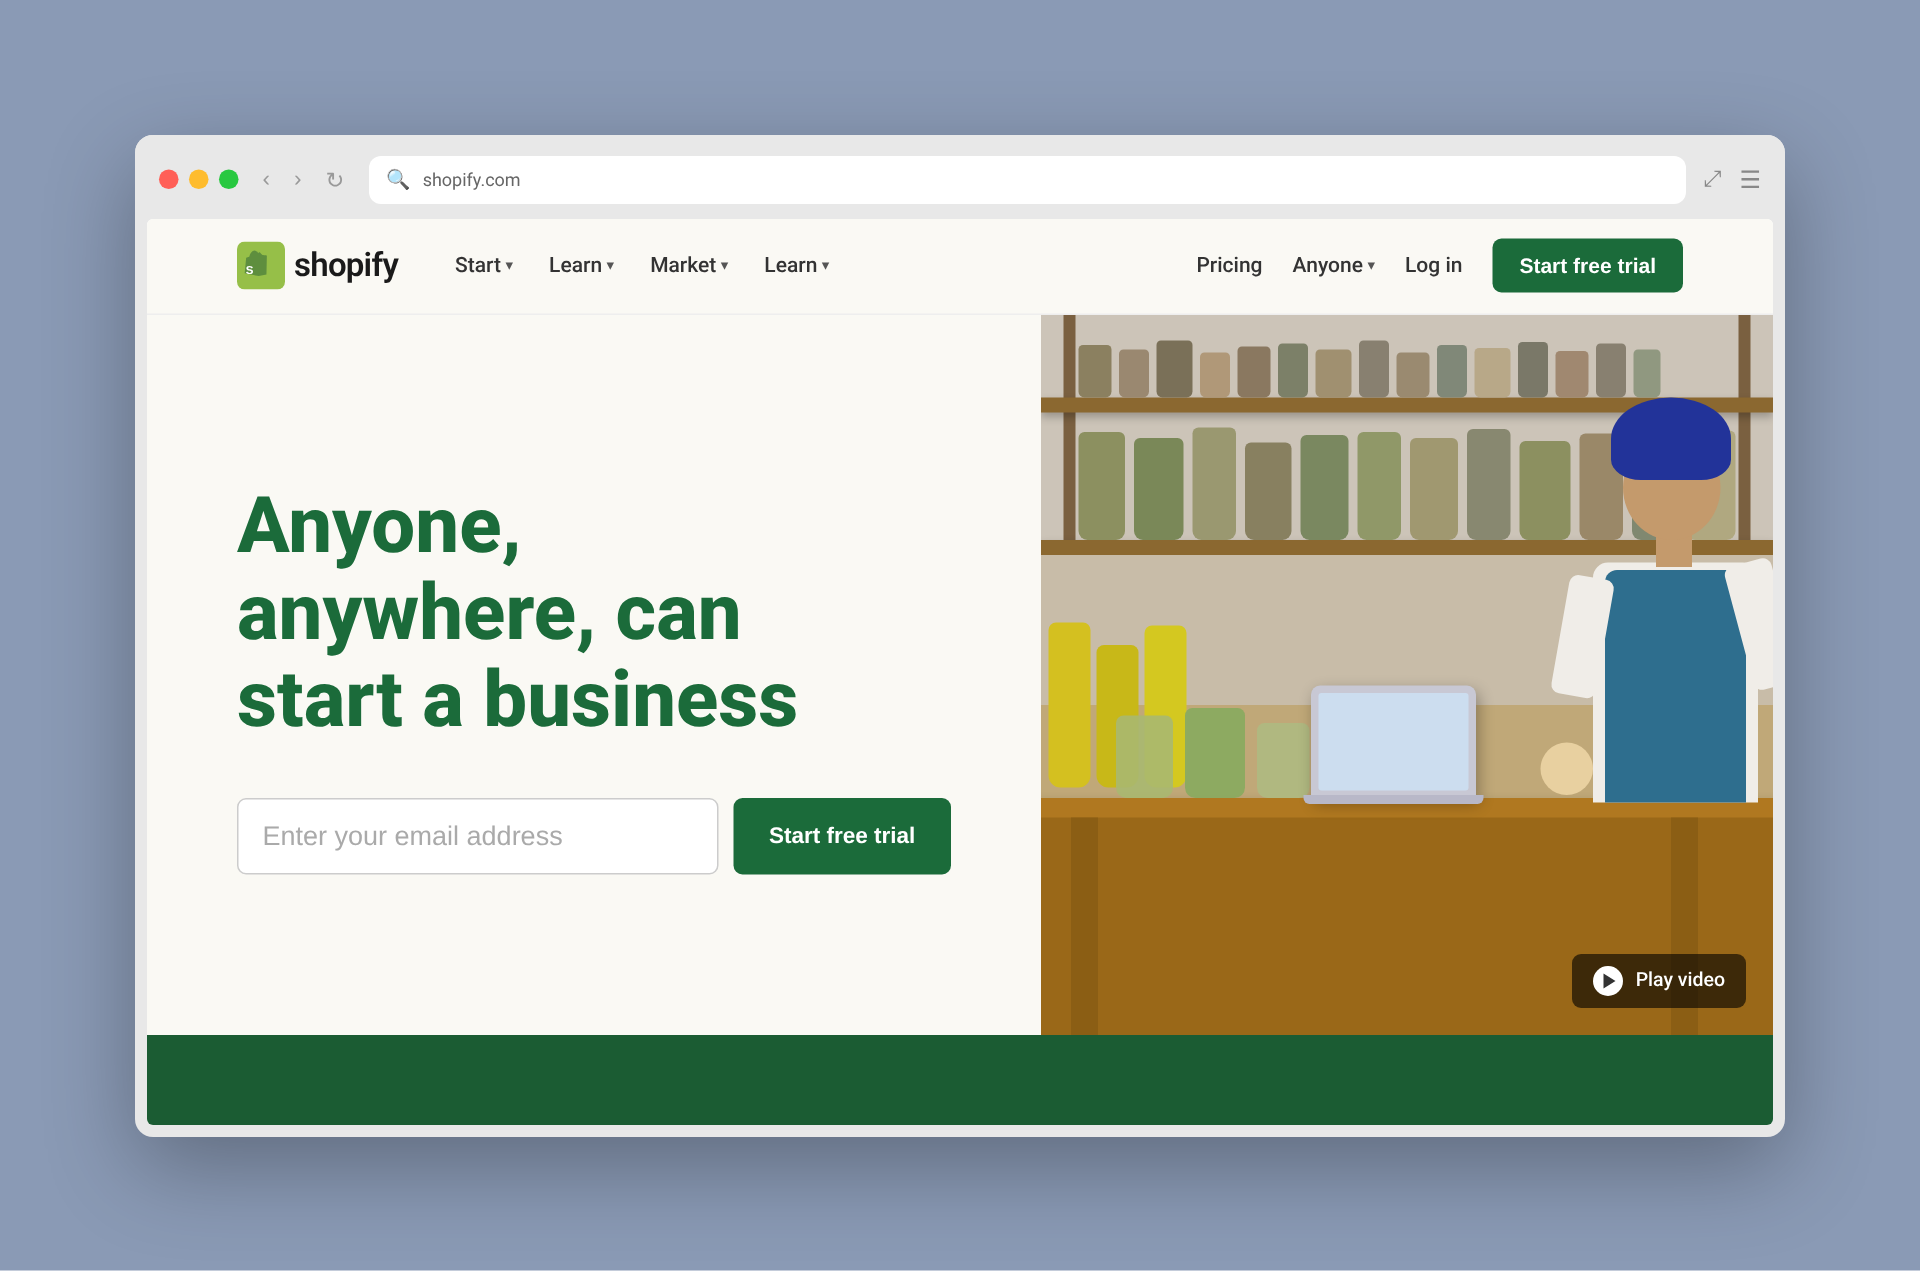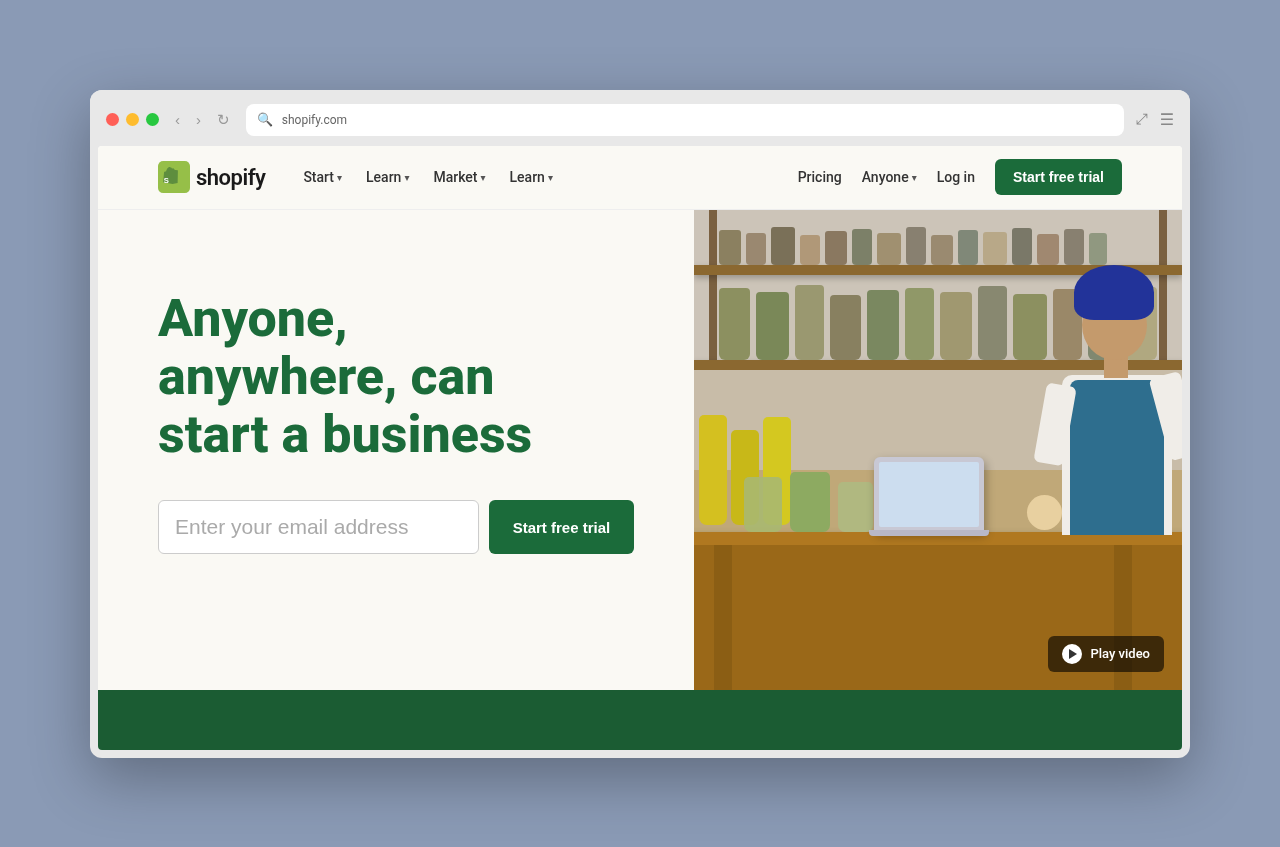--- a/index.html
+++ b/index.html
@@ -193,20 +193,21 @@
       background: #faf9f4;
       display: flex;
       min-height: 480px;
     }
 
     .hero-left {
       flex: 0 0 55%;
       padding: 80px 60px 60px;
       display: flex;
       flex-direction: column;
+      justify-content: center;
     }
 
     .hero-heading {
       font-size: 52px;
       font-weight: 800;
       color: #1b6b3a;
       line-height: 1.12;
       margin-bottom: 36px;
       max-width: 420px;
     }
@@ -216,21 +217,21 @@
       gap: 10px;
       margin-bottom: 14px;
       max-width: 520px;
     }
 
     .email-input {
       flex: 1;
       border: 1.5px solid #ccc;
       border-radius: 6px;
       padding: 14px 16px;
-      font-size: 21px;
+      font-size: 18px;
       color: #333;
       outline: none;
       background: white;
     }
 
     .email-input::placeholder {
       color: #aaa;
     }
 
     .btn-start-trial-hero {

